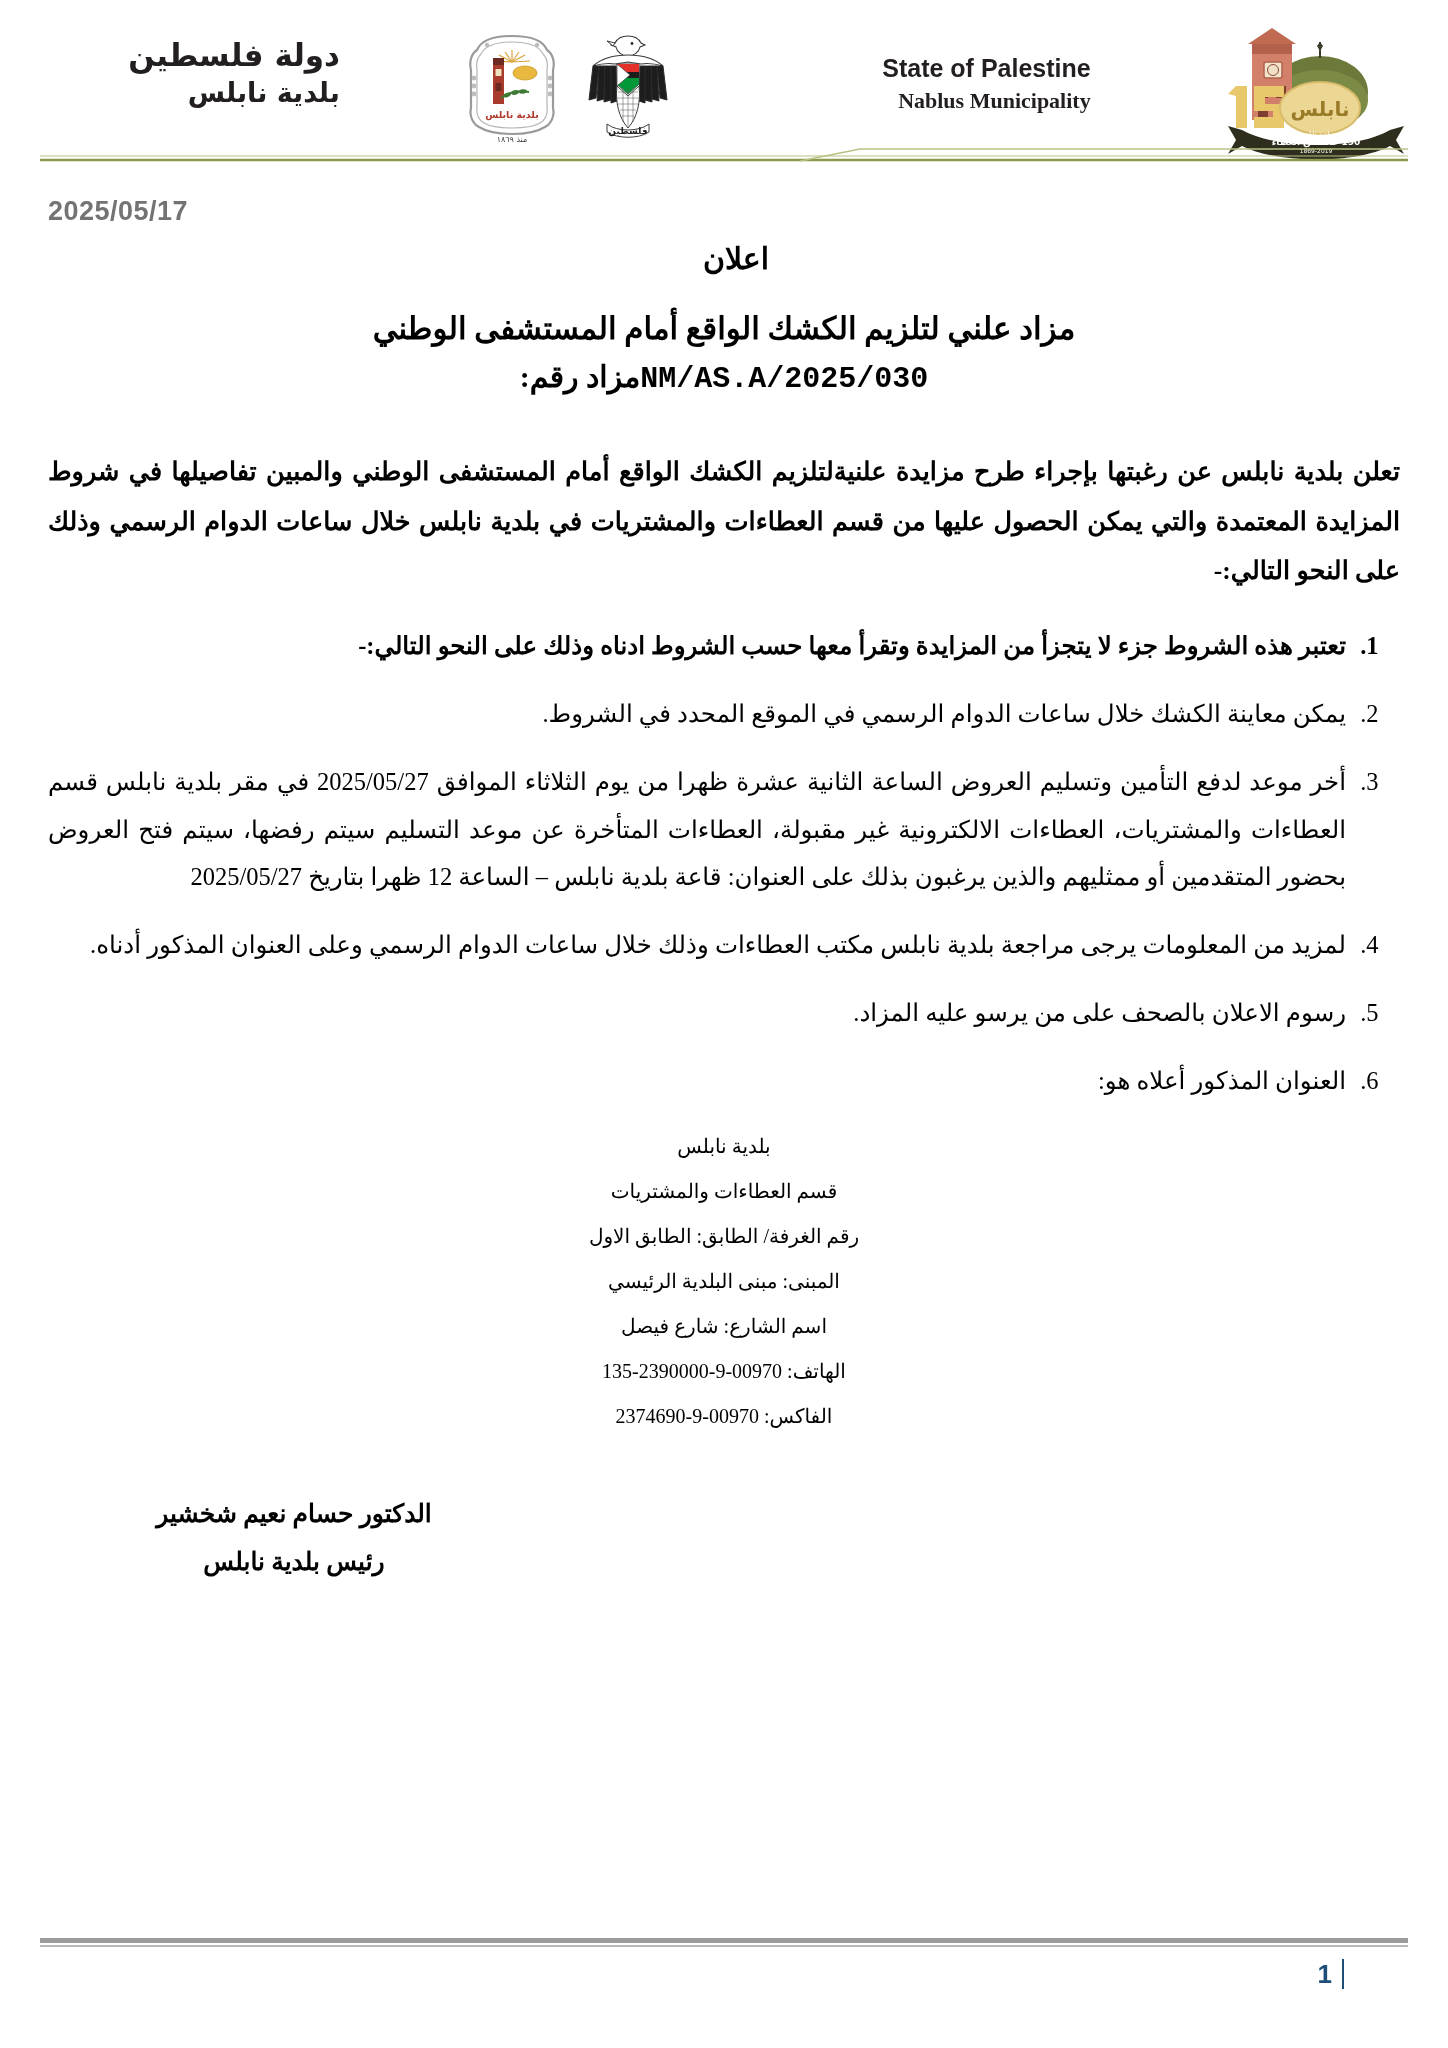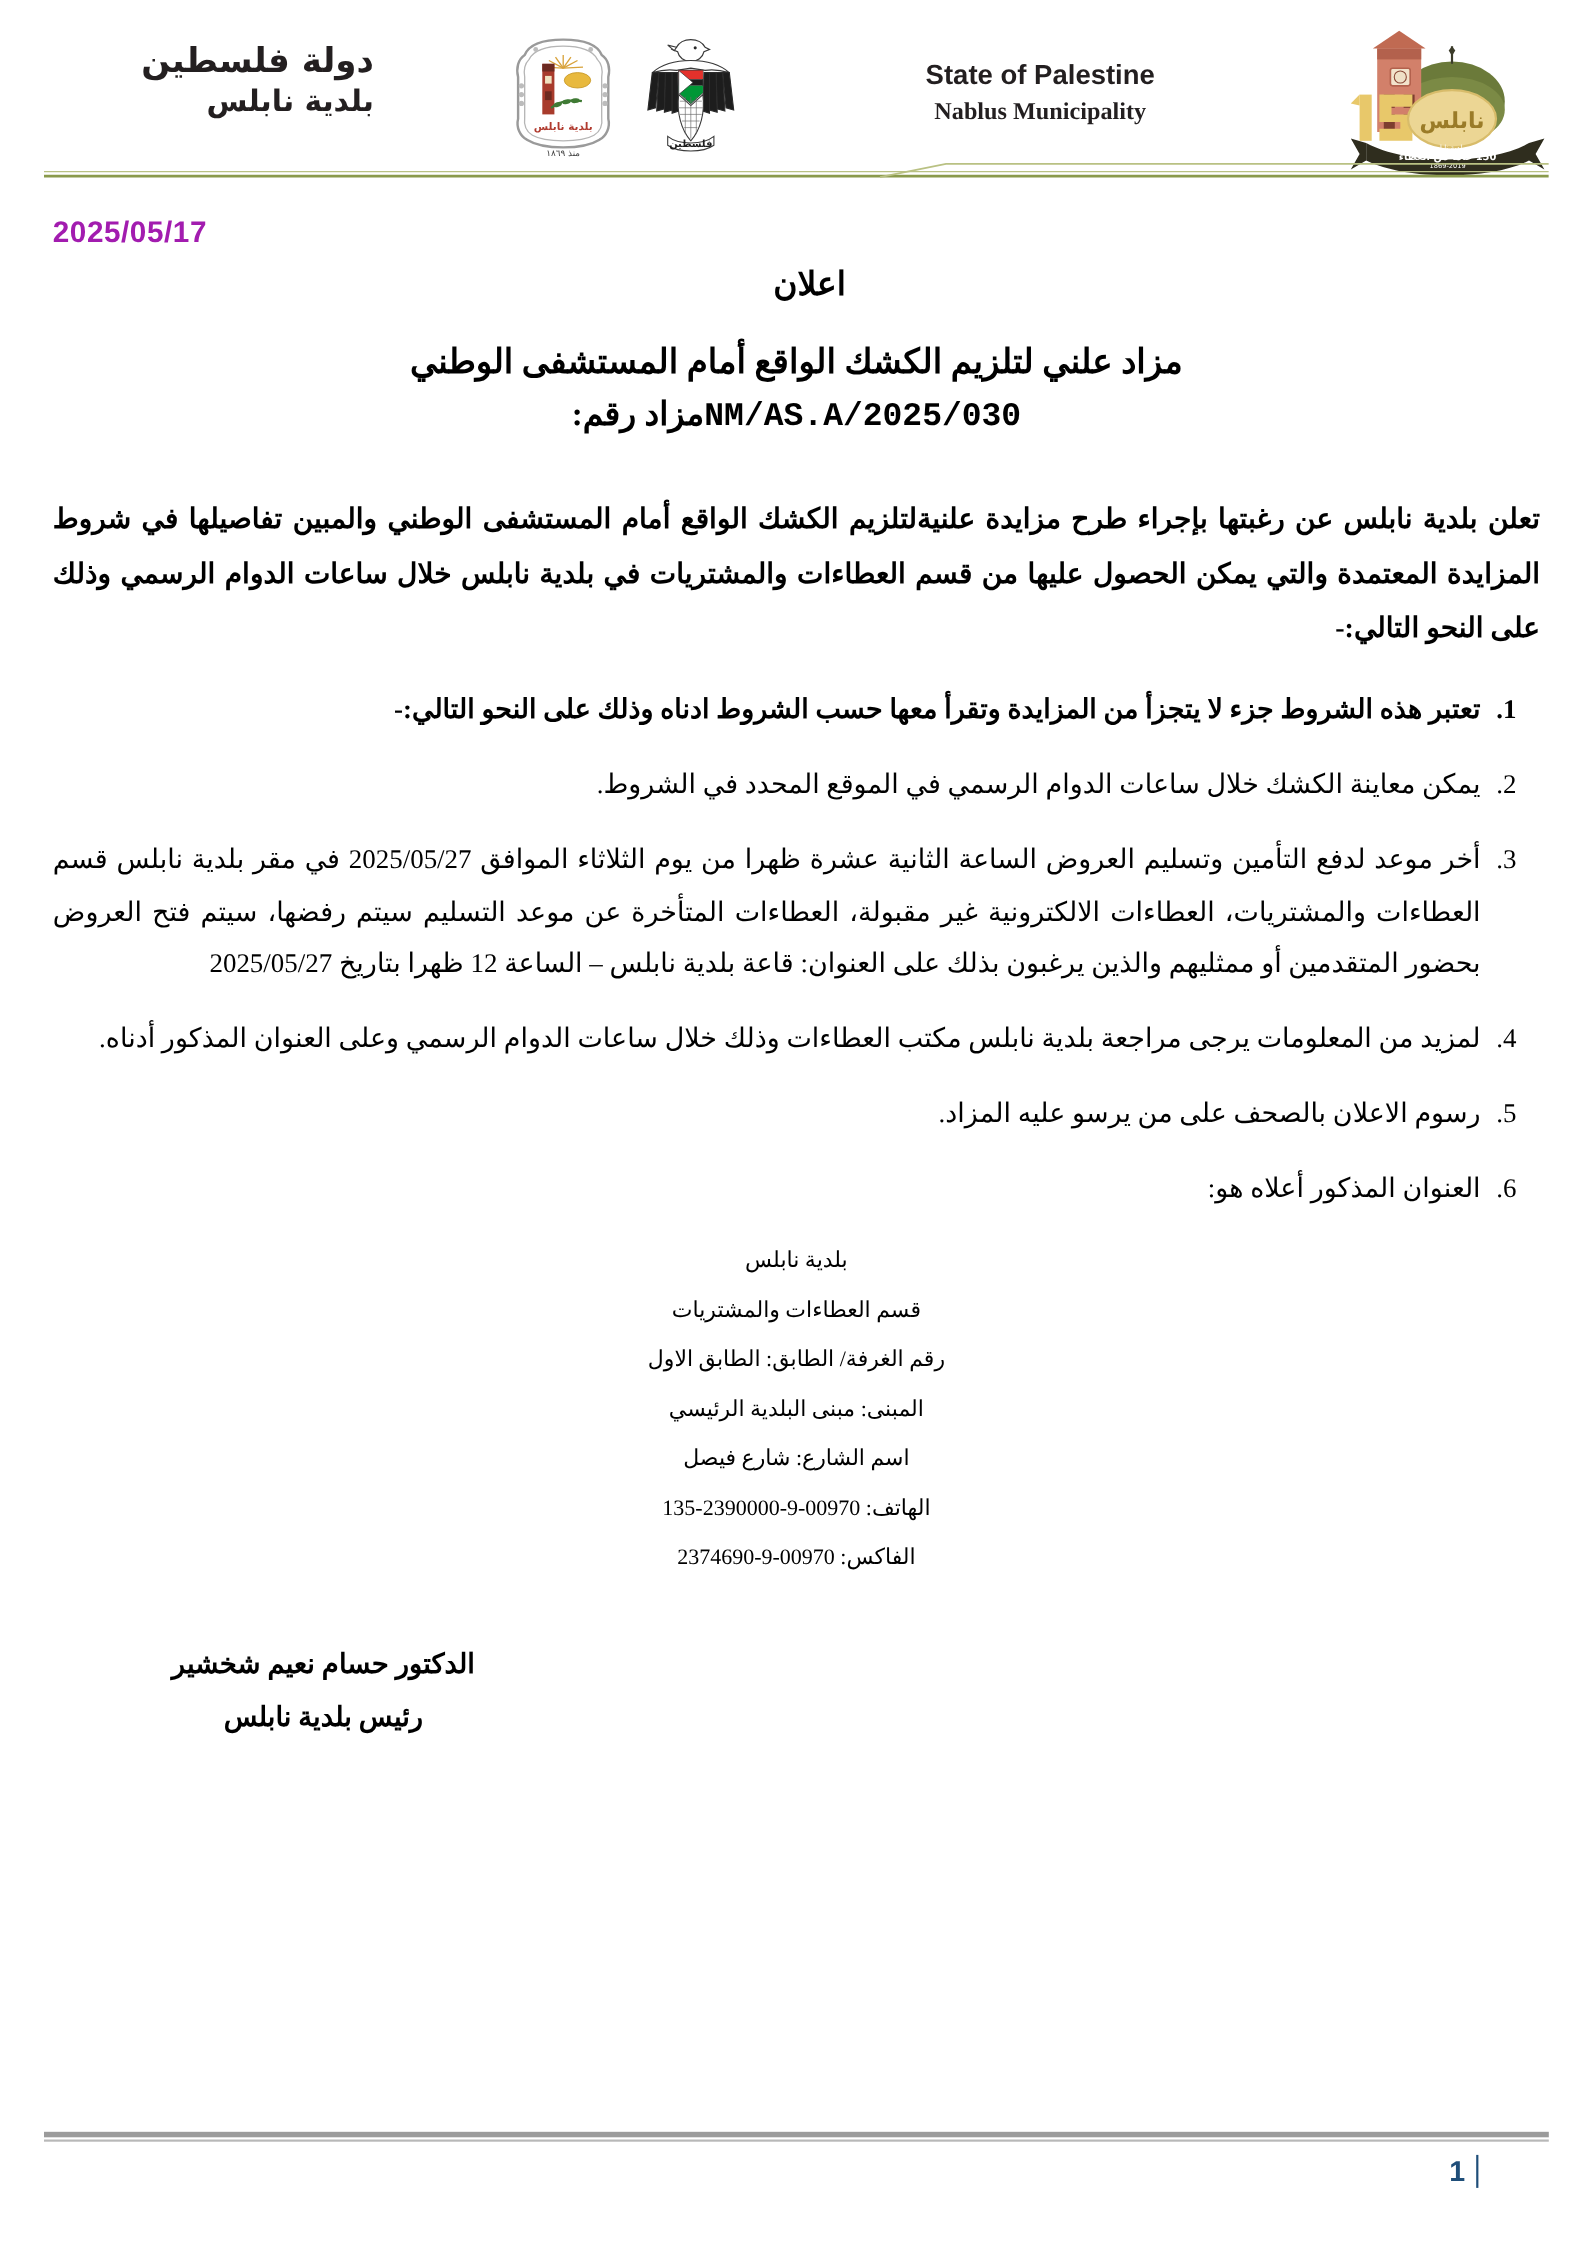--- a/index.html
+++ b/index.html
@@ -76,21 +76,21 @@
     padding-top: 10px;
   }
   .emblem-seal, .emblem-eagle {
     width: 110px;
     height: 118px;
     position: relative;
   }
 
   
   .header-en {
-    text-align: center;
+    text-align: right;
     padding-top: 34px;
     direction: ltr;
     width: 290px;
   }
   .header-en .line1 {
     font-family: "Liberation Sans", sans-serif;
     font-size: 25px;
     font-weight: bold;
     color: #231f20;
     line-height: 1.35;
@@ -125,21 +125,21 @@
 
   .doc-date {
     position: absolute;
     left: 48px;
     top: 196px;
     font-family: "Liberation Sans", sans-serif;
     font-size: 27px;
     font-weight: bold;
     letter-spacing: 0.5px;
     direction: ltr;
-    color: #a21caf;
+    color: #737373;
   }
 
   
   .title-block {
     margin-top: 56px;
     text-align: center;
     direction: rtl;
   }
   .title-block .t-ad {
     font-size: 30px;

